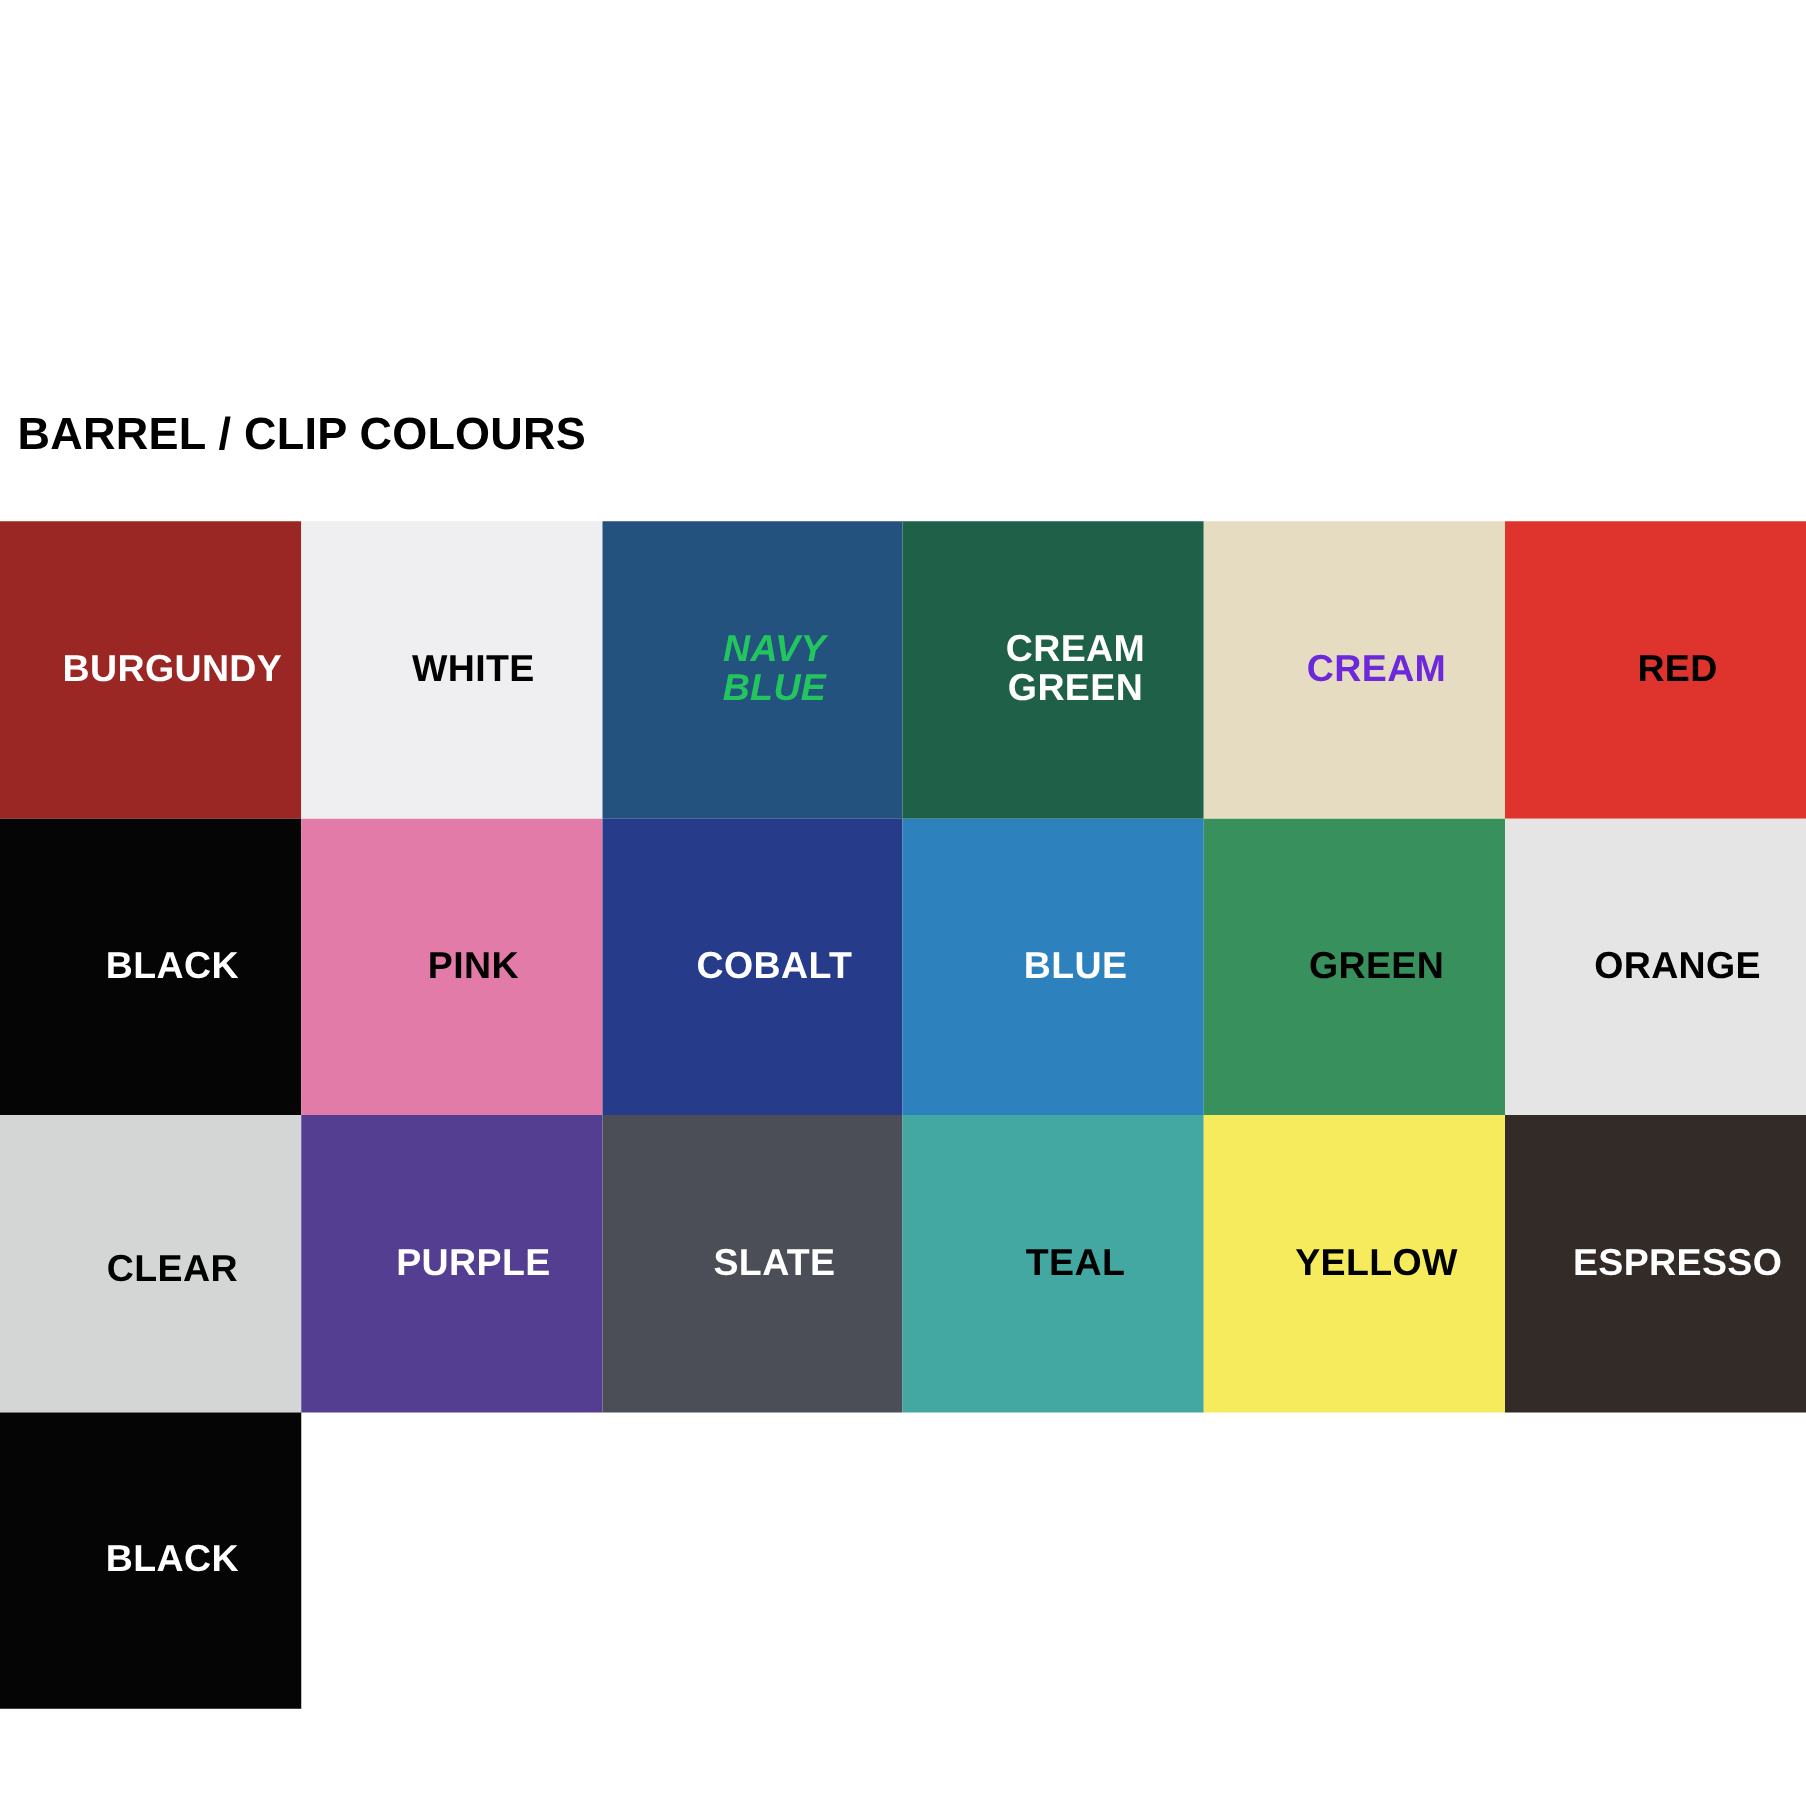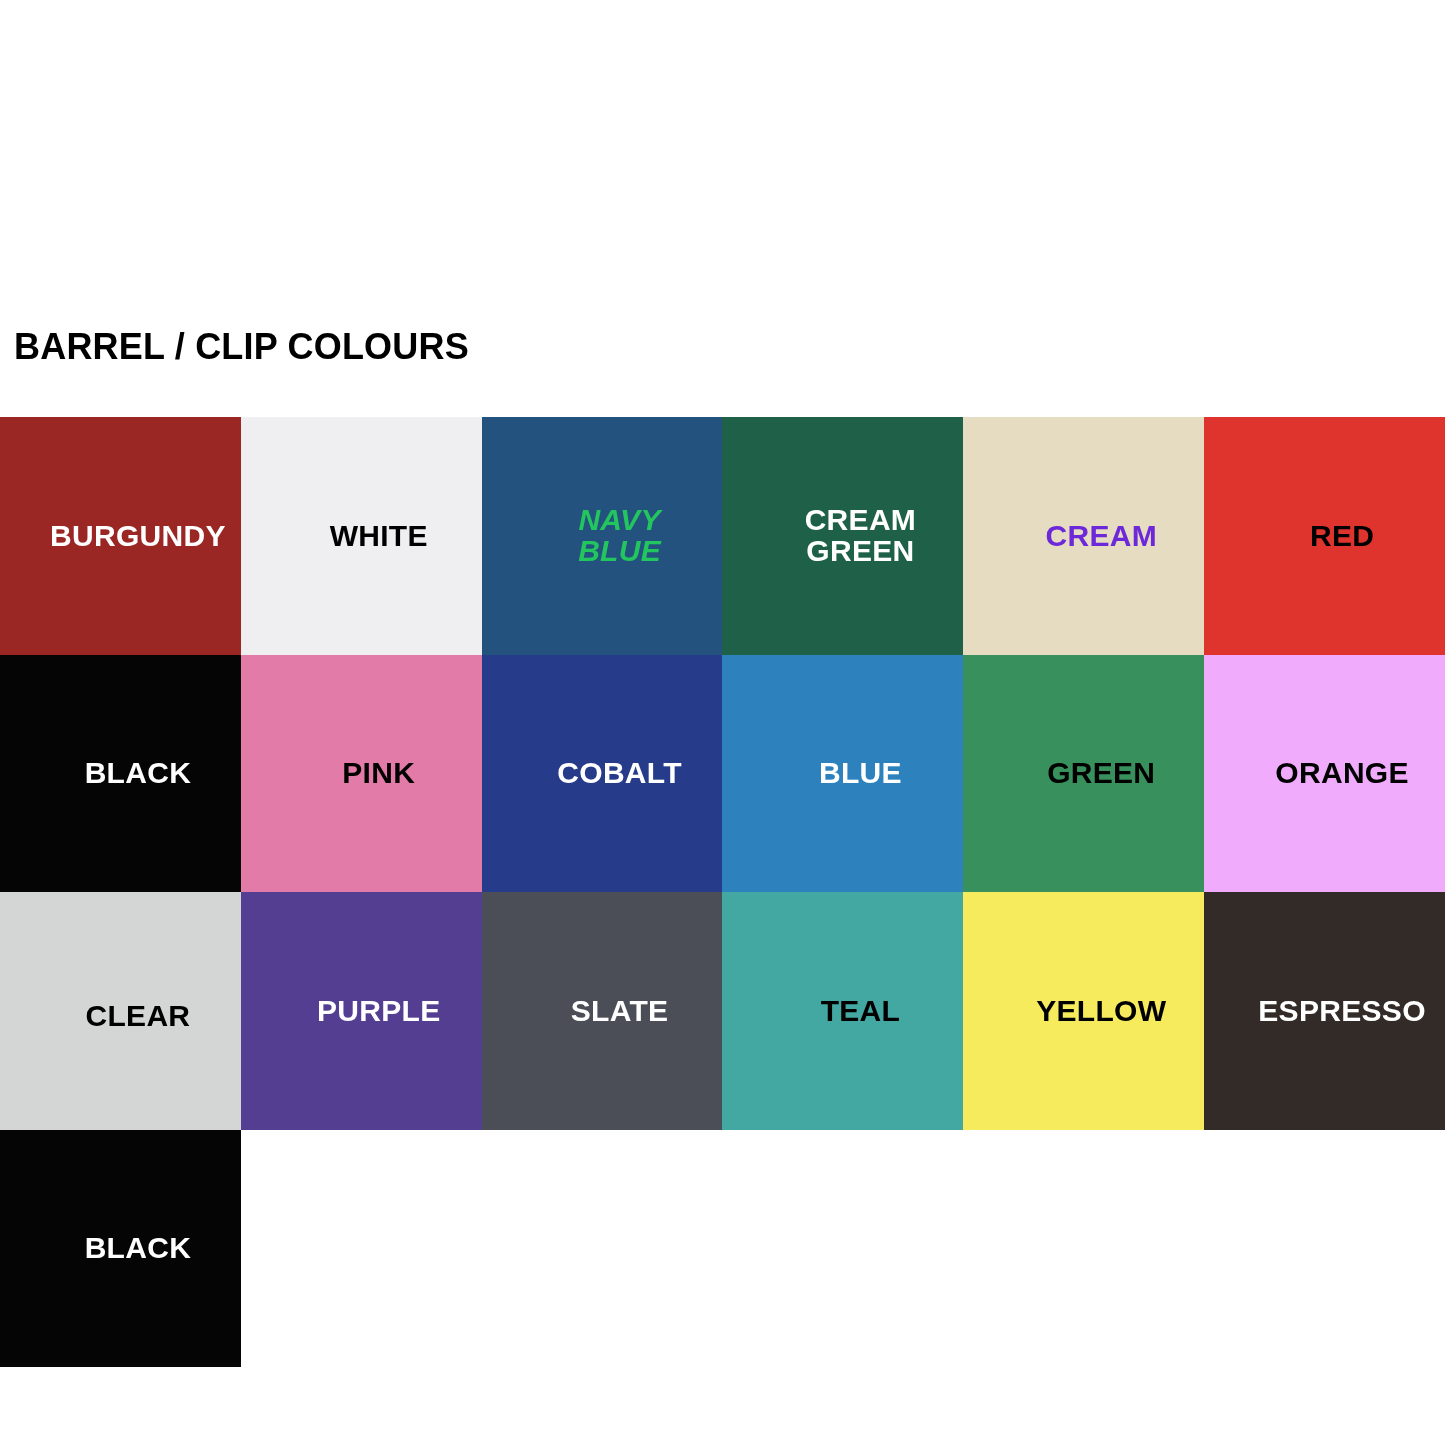--- a/index.html
+++ b/index.html
@@ -95,21 +95,21 @@
       </div>
       <div class="swatch" style="background: rgb(38, 60, 138);">
         <span class="swatch-label" style="color: rgb(255, 255, 255);">COBALT</span>
       </div>
       <div class="swatch" style="background: rgb(45, 130, 189);">
         <span class="swatch-label" style="color: rgb(255, 255, 255);">BLUE</span>
       </div>
       <div class="swatch" style="background: rgb(56, 145, 92);">
         <span class="swatch-label" style="color: rgb(0, 0, 0);">GREEN</span>
       </div>
-      <div class="swatch" style="background: #f0abfc;">
+      <div class="swatch" style="background: #e5e5e5;">
         <span class="swatch-label" style="color: rgb(0, 0, 0);">ORANGE</span>
       </div>
       <div class="swatch" style="background: rgb(212, 214, 214);">
         <span class="swatch-label" style="color: rgb(0, 0, 0); margin-top: 10px;">CLEAR</span>
       </div>
       <div class="swatch" style="background: rgb(84, 62, 146);">
         <span class="swatch-label" style="color: rgb(255, 255, 255);">PURPLE</span>
       </div>
       <div class="swatch" style="background: rgb(75, 78, 86);">
         <span class="swatch-label" style="color: rgb(255, 255, 255);">SLATE</span>

